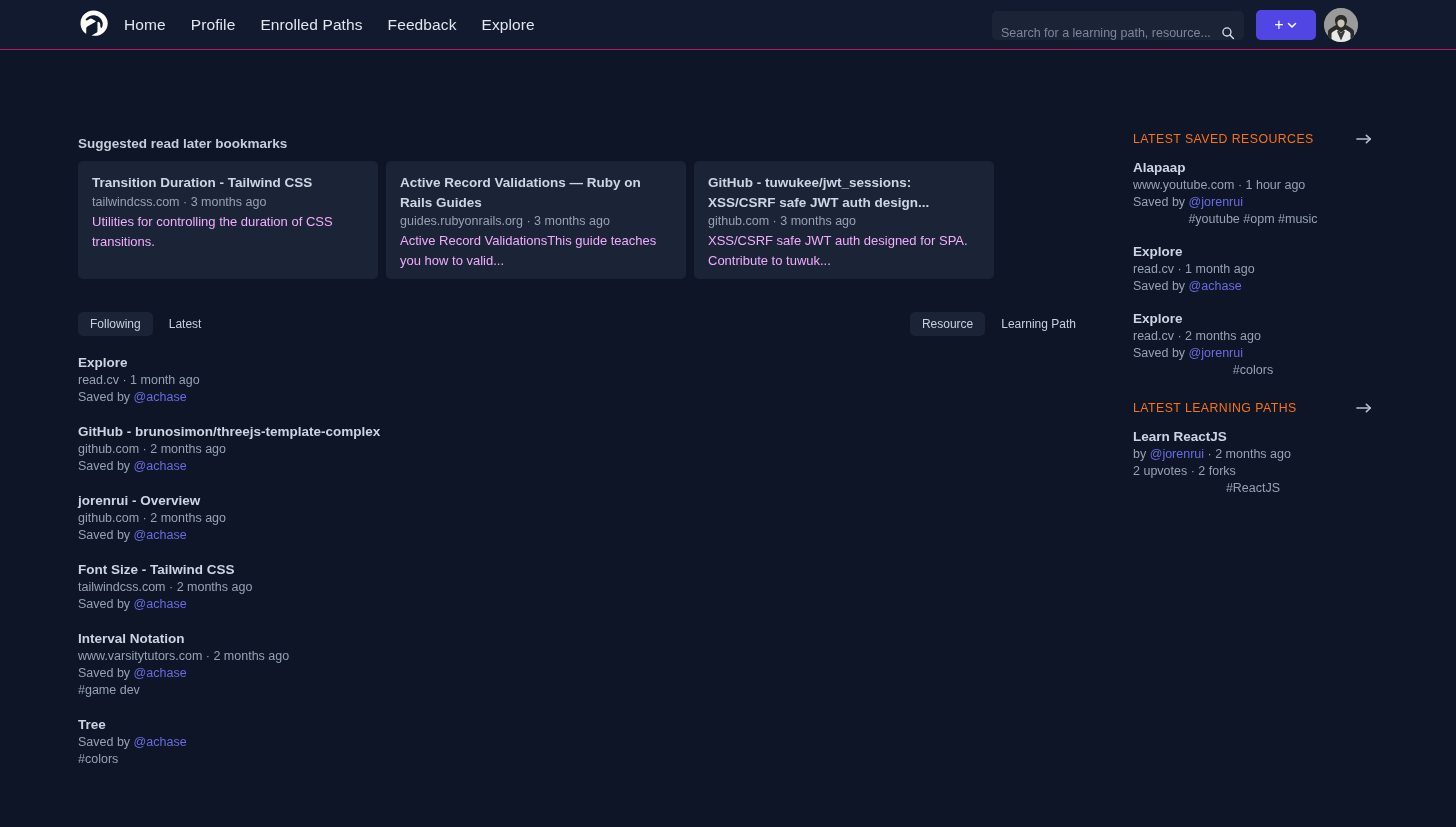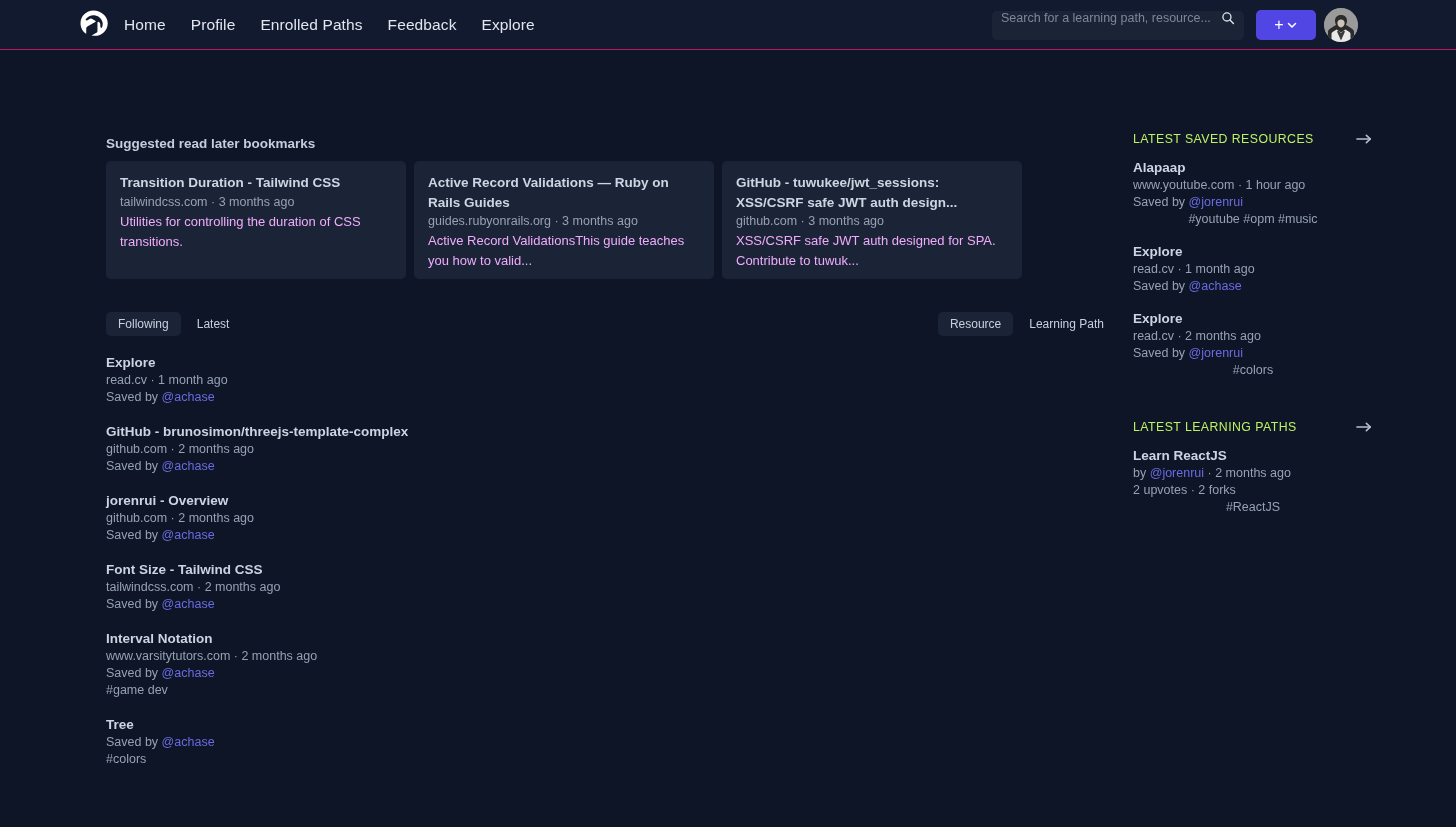--- a/index.html
+++ b/index.html
@@ -27,21 +27,21 @@
     display: flex; align-items: center; gap: 25px;
   }
   .nav a {
     color: #e2e6ee; font-size: 15.5px; text-decoration: none;
     letter-spacing: .1px;
   }
   .search-wrap {
     position: absolute; left: 992px; top: 11px;
     width: 252px; height: 29px;
     background: #1b2436; border-radius: 5px;
-    display: flex; align-items: flex-start; padding: 0 9px;
+    display: flex; align-items: flex-end; padding: 0 9px;
   }
   .search-input {
     flex: 1; background: transparent; border: none; outline: none;
     color: #c9d2e2; font-size: 12.5px;
     font-family: "Liberation Sans", sans-serif;
   }
   .search-input::placeholder { color: #7b879c; }
   .search-icon { width: 14px; height: 14px; flex: 0 0 14px; }
   .add-btn {
     position: absolute; left: 1256px; top: 10px;
@@ -52,21 +52,21 @@
   .add-btn .plus { color: #fff; font-size: 16px; line-height: 1; font-weight: 400; }
   .add-btn .chev { width: 12px; height: 12px; }
   .avatar {
     position: absolute; left: 1324px; top: 8px;
     width: 34px; height: 34px; border-radius: 50%;
     overflow: hidden; background: #8d8d8d;
   }
 
   
   .page { position: relative; width: 1456px; }
-  .main { position: absolute; left: 78px; top: 86px; width: 1010px; margin-left: 28px; }
+  .main { position: absolute; left: 78px; top: 86px; width: 1010px; }
   .side { position: absolute; left: 1133px; top: 82px; width: 240px; }
 
   
   .sugg-title {
     color: #c5cdda; font-size: 13.5px; font-weight: bold;
     margin-bottom: 10px;
   }
   .cards { display: flex; gap: 8px; }
   .card {
     width: 300px; height: 118px;
@@ -102,29 +102,29 @@
   .fi-saved { color: #96a1b4; font-size: 12.5px; margin-bottom: 3px; }
   .fi-tags { color: #96a1b4; font-size: 12.5px; }
   .user-link { color: #6b6be0; text-decoration: none; }
 
   
   .sec-head {
     display: flex; align-items: center; justify-content: space-between;
     margin-bottom: 14px;
   }
   .sec-title {
-    color: #bef264; font-size: 12.3px; letter-spacing: .45px;
+    color: #f97316; font-size: 12.3px; letter-spacing: .45px;
   }
   .arrow-icon { width: 17px; height: 14px; cursor: pointer; }
   .s-item { margin-bottom: 18px; cursor: pointer; }
   .s-title { color: #ccd4e1; font-size: 13.5px; font-weight: bold; margin-bottom: 3px; }
   .s-meta { color: #96a1b4; font-size: 12.5px; margin-bottom: 3px; }
   .s-saved { color: #96a1b4; font-size: 12.5px; margin-bottom: 3px; }
   .s-tags { color: #96a1b4; font-size: 12.5px; text-align: center; }
-  .sec2 { margin-top: 43px; gap: 8px; }
+  .sec2 { margin-top: 24px; gap: 8px; }
 </style>
 </head>
 <body>
 
 <div class="header">
 
   <div class="logo">
     <svg viewBox="0 0 32 32" width="31" height="31">
       <path fill="#ffffff" d="M16 1.5C8.5 1.5 2.6 7.3 2.6 14.6c0 4.6 2.3 8.6 5.9 11V20c0-1.1.6-1.6 1.6-2.2l7.7-4.3c.6-.35.6-1.15 0-1.5l-3.6-2c-.55-.3-1.2-.3-1.75 0l-3.1 1.75c-.95.5-1.85-.55-1.2-1.4 1.9-2.5 5-4.1 8.4-3.95 4.3.2 8 3.3 8.8 7.5.35 1.85.1 3.6-.6 5.1-.35.8-1.55.6-1.6-.3l-.2-3.5c-.05-.7-.45-1.3-1.05-1.65l-.45-.25c-.6-.35-1.35.1-1.35.8v8.5c0 1.1-.6 1.65-1.6 2.2l-4.5 2.5c1.05.25 2.15.4 3.3.4 7.5 0 13.4-5.8 13.4-13.1S23.5 1.5 16 1.5z"></path>
     </svg>

